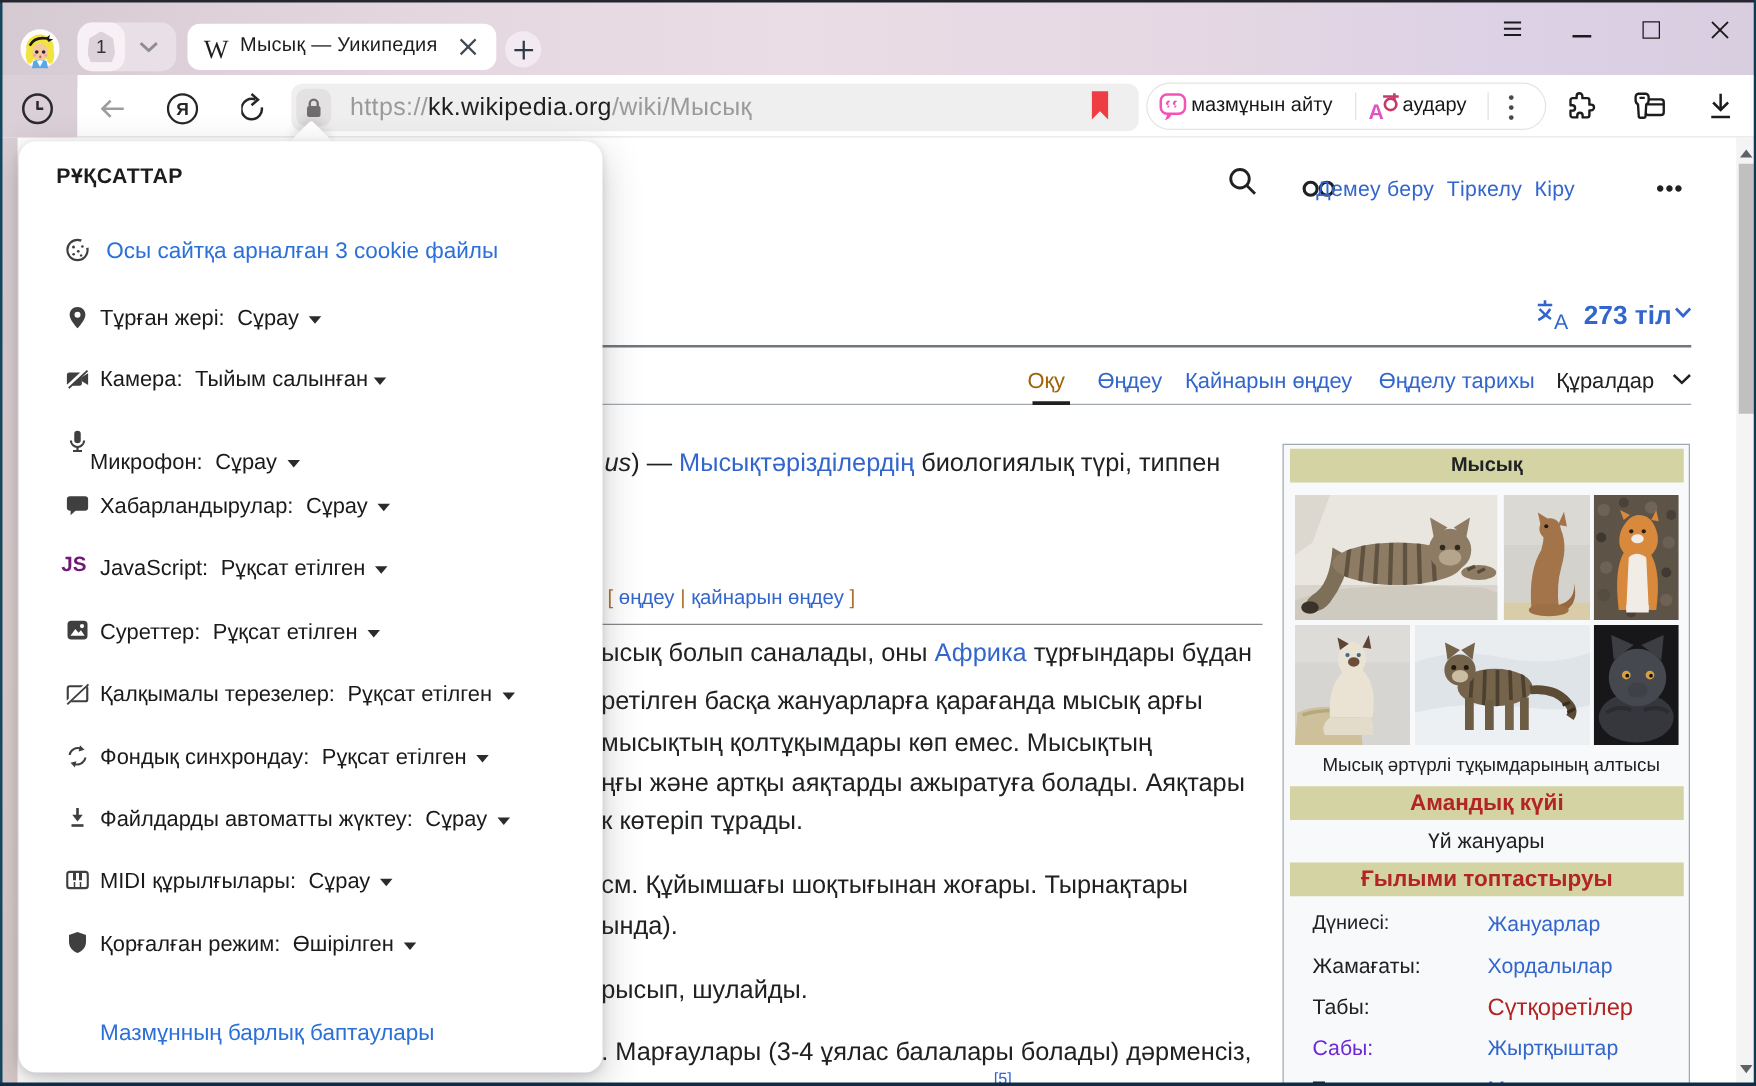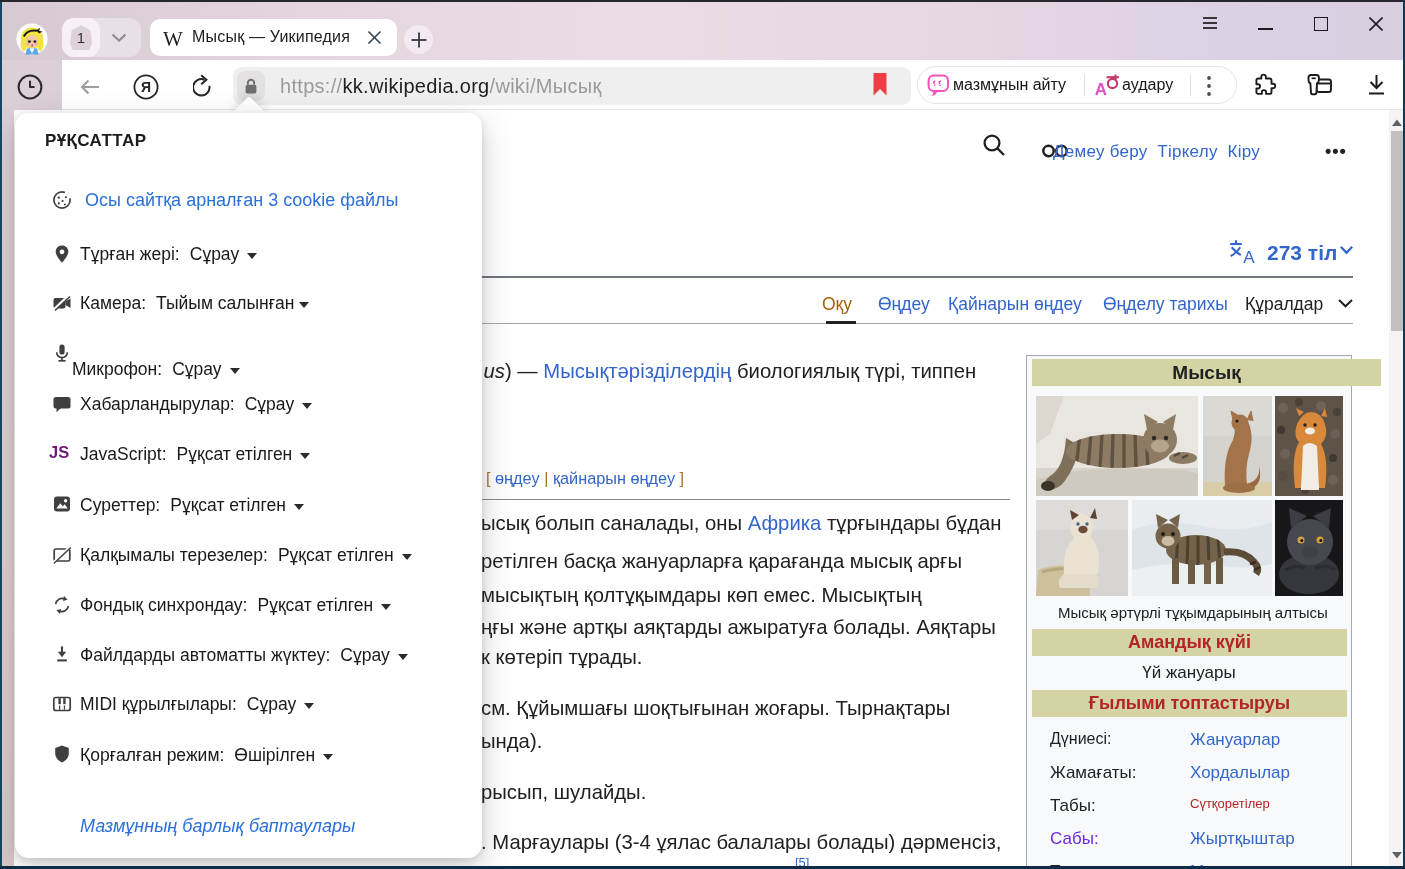--- a/index.html
+++ b/index.html
@@ -224,21 +224,21 @@
 <div class="abs nw bodyline" style="left:481px;top:583.5px;">мысықтың қолтұқымдары көп емес. Мысықтың</div>
 <div class="abs nw bodyline" style="left:481px;top:616px;">ңғы және артқы аяқтарды ажыратуға болады. Аяқтары</div>
 <div class="abs nw bodyline" style="left:481px;top:646px;">к көтеріп тұрады.</div>
 <div class="abs nw bodyline" style="left:481px;top:696.5px;">см. Құйымшағы шоқтығынан жоғары. Тырнақтары</div>
 <div class="abs nw bodyline" style="left:481px;top:730px;">ында).</div>
 <div class="abs nw bodyline" style="left:481px;top:781px;">рысып, шулайды.</div>
 <div class="abs nw bodyline" style="left:481px;top:830.5px;">. Марғаулары (3-4 ұялас балалары болады) дәрменсіз,</div>
 <div class="abs nw wlink" style="left:795px;top:855px;font-size:13px;">[5]</div>
 
 <div class="abs" id="infobox"></div>
-<div class="abs olive" style="left:1032px;top:359px;width:349px;height:27px;font-size:19px;color:#202122;line-height:27px;">Мысық</div>
+<div class="abs olive" style="left:1032px;top:359px;width:315px;height:27px;font-size:16px;color:#202122;line-height:27px;">Мысық</div>
 <svg class="abs" style="left:1036px;top:396px;width:162px;height:100px;" viewBox="0 0 162 100">
   <rect width="162" height="100" fill="#e9e6e0"></rect>
   <polygon points="0,0 28,0 14,38 0,48" fill="#dcd8d0"></polygon>
   <rect x="0" y="72" width="162" height="28" fill="#d8d4cb"></rect>
   <path d="M20 78 Q60 70 150 74 L162 78 L162 100 L0 100 L0 84 Z" fill="#cfcabf"></path>
   <path d="M30 42 Q28 72 14 80 Q6 86 10 92 Q20 96 28 86 Q40 70 44 50 Z" fill="#7e6f58"></path>
   <ellipse cx="12" cy="90" rx="7" ry="5" fill="#3a332a"></ellipse>
   <ellipse cx="82" cy="55" rx="52" ry="17" fill="#8d7c63"></ellipse>
   <clipPath id="cb1">
       <ellipse cx="82" cy="55" rx="52" ry="17"></ellipse>
@@ -349,21 +349,21 @@
 </svg>
 <div class="abs nw" style="left:1058px;top:604px;font-size:15px;color:#202122;">Мысық әртүрлі тұқымдарының алтысы</div>
 <div class="abs olive" style="left:1032px;top:629px;width:315px;height:27px;font-size:18px;color:#b32424;line-height:27px;">Амандық күйі</div>
 <div class="abs" style="left:1026px;top:663px;width:326px;text-align:center;font-size:17px;color:#202122;">Үй жануары</div>
 <div class="abs olive" style="left:1032px;top:690px;width:315px;height:27px;font-size:18px;color:#b32424;line-height:27px;">Ғылыми топтастыруы</div>
 <div class="abs nw" style="left:1050px;top:730px;font-size:16px;color:#202122;">Дүниесі:</div>
 <div class="abs nw wlink" style="left:1190px;top:730px;font-size:17px;">Жануарлар</div>
 <div class="abs nw" style="left:1050px;top:763px;font-size:17px;color:#202122;">Жамағаты:</div>
 <div class="abs nw wlink" style="left:1190px;top:763px;font-size:17px;">Хордалылар</div>
 <div class="abs nw" style="left:1050px;top:796px;font-size:17px;color:#202122;">Табы:</div>
-<div class="abs nw rlink" style="left:1190px;top:796px;font-size:13px;">Сүтқоретілер</div>
+<div class="abs nw rlink" style="left:1190px;top:796px;font-size:19px;">Сүтқоретілер</div>
 <div class="abs nw" style="left:1050px;top:829px;font-size:17px;color:#6d28d9;">Сабы:</div>
 <div class="abs nw wlink" style="left:1190px;top:829px;font-size:17px;">Жыртқыштар</div>
 <div class="abs nw" style="left:1050px;top:862px;font-size:17px;color:#202122;">Тұқымдасы:</div>
 <div class="abs nw wlink" style="left:1190px;top:862px;font-size:17px;">Мысықтұқымдастар</div>
 
 <div class="abs" id="sbtrack"></div>
 <div class="abs" id="sbthumb"></div>
 <svg class="abs" style="left:1391px;top:117px;width:12px;height:12px;" viewBox="0 0 12 12">
     <polygon points="6,2.5 11,9 1,9" fill="#5f6368"></polygon>
   </svg>
@@ -441,18 +441,18 @@
     <rect x="6.4" y="4.2" width="2.4" height="6" fill="#3f3f3f"></rect>
     <rect x="11.2" y="4.2" width="2.4" height="6" fill="#3f3f3f"></rect>
     <line x1="7.6" y1="11.5" x2="7.6" y2="15.8" stroke="#3f3f3f" stroke-width="1.2"></line>
     <line x1="12.4" y1="11.5" x2="12.4" y2="15.8" stroke="#3f3f3f" stroke-width="1.2"></line>
   </svg>
 <div class="abs nw prow" style="left:80px;top:694px;">MIDI құрылғылары:<span class="pval">Сұрау</span><span class="caret"></span></div>
 <svg class="abs picon" style="top:744px;" viewBox="0 0 20 20">
     <path d="M10 1.6 L16.8 3.9 V9.3 C16.8 13.7 14 16.7 10 18.4 C6 16.7 3.2 13.7 3.2 9.3 V3.9 Z" fill="#3f3f3f"></path>
   </svg>
 <div class="abs nw prow" style="left:80px;top:744.5px;">Қорғалған режим:<span class="pval">Өшірілген</span><span class="caret"></span></div>
-<div class="abs nw blink" style="left:80px;top:816px;font-size:18px;font-style:italic;">Мазмұнның барлық баптаулары</div>
+<div class="abs nw blink" style="left:80px;top:816px;font-size:18px;">Мазмұнның барлық баптаулары</div>
 
 <div class="abs" id="bL"></div>
 <div class="abs" id="bT"></div>
 <div class="abs" id="bR"></div>
 <div class="abs" id="bB"></div>
 
 </body></html>

